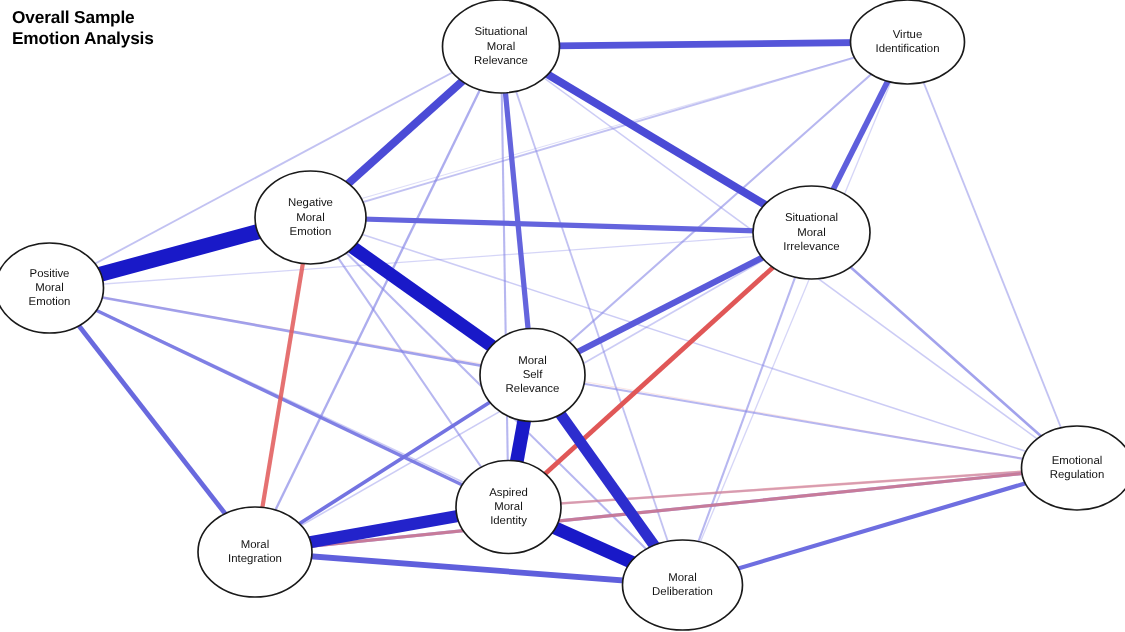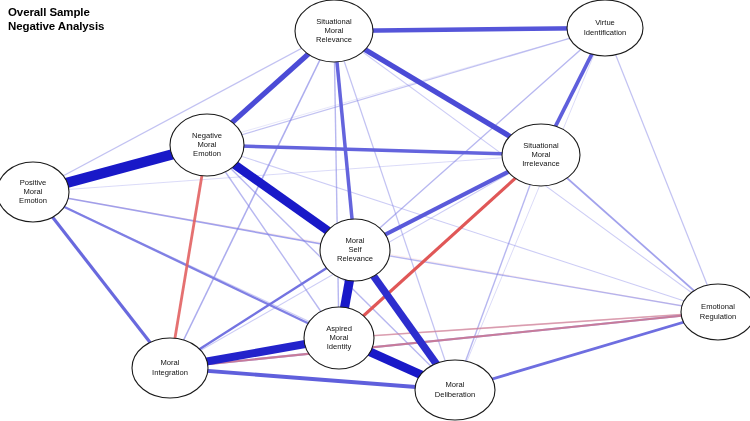--- a/index.html
+++ b/index.html
@@ -37,21 +37,21 @@
     text-anchor:middle;
     dominant-baseline:middle;
   }
 </style>
 </head>
 <body>
 
 <div id="page">
 
   <div id="title">Overall Sample
-Negative Analysis</div>
+Emotion Analysis</div>
 
   <svg id="net" viewBox="0 0 750 421" xmlns="http://www.w3.org/2000/svg">
     <g id="edge-layer">
         <line x1="33" y1="192" x2="605" y2="28" stroke="rgb(140,140,232)" stroke-width="0.70" stroke-opacity="0.286" stroke-linecap="butt"></line>
         <line x1="207" y1="145" x2="334" y2="31" stroke="rgb(236,152,152)" stroke-width="0.70" stroke-opacity="0.250" stroke-linecap="butt"></line>
         <line x1="33" y1="192" x2="718" y2="312" stroke="rgb(236,152,152)" stroke-width="0.70" stroke-opacity="0.250" stroke-linecap="butt"></line>
         <line x1="33" y1="192" x2="541" y2="155" stroke="rgb(138,138,232)" stroke-width="0.88" stroke-opacity="0.357" stroke-linecap="butt"></line>
         <line x1="605" y1="28" x2="455" y2="390" stroke="rgb(138,138,232)" stroke-width="0.88" stroke-opacity="0.357" stroke-linecap="butt"></line>
         <line x1="33" y1="192" x2="455" y2="390" stroke="rgb(135,135,231)" stroke-width="1.05" stroke-opacity="0.429" stroke-linecap="butt"></line>
         <line x1="207" y1="145" x2="718" y2="312" stroke="rgb(135,135,231)" stroke-width="1.05" stroke-opacity="0.429" stroke-linecap="butt"></line>

